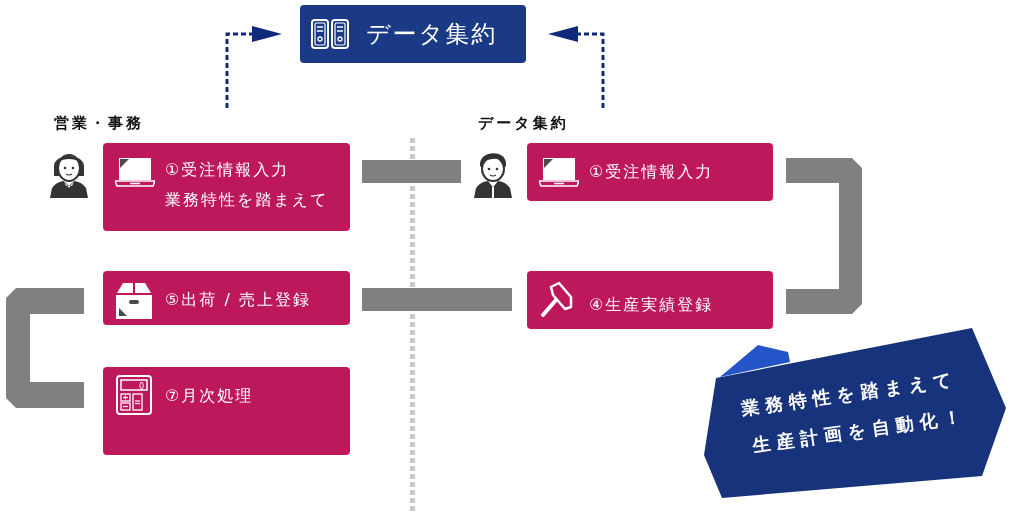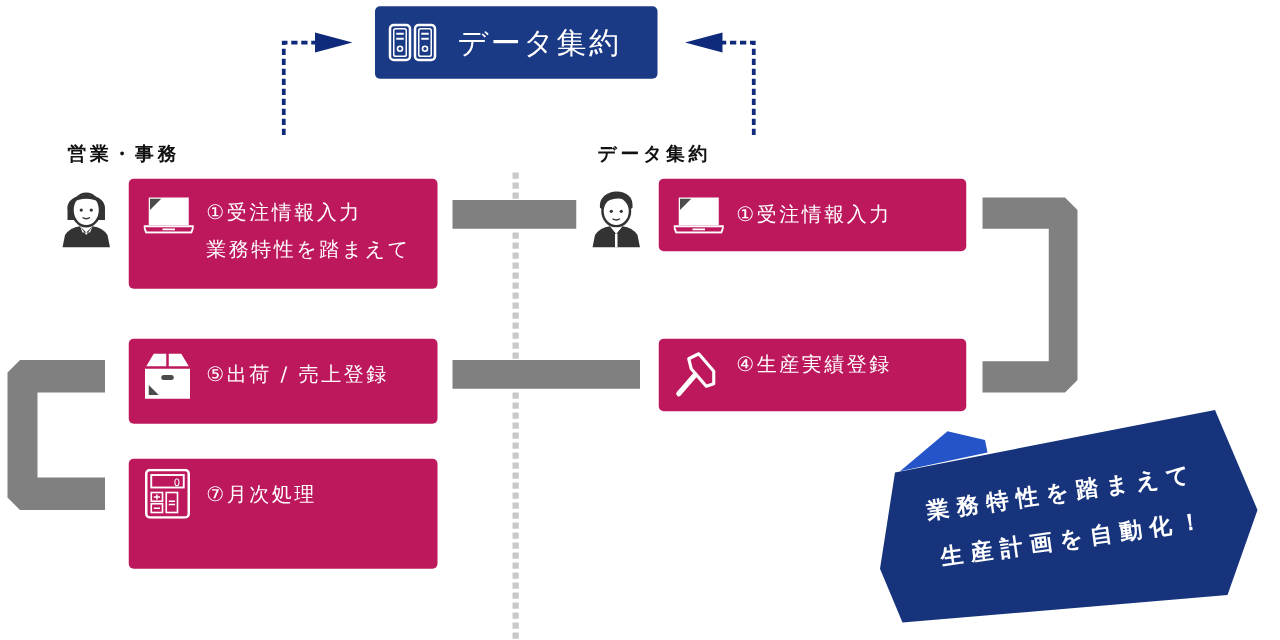--- a/index.html
+++ b/index.html
@@ -161,26 +161,26 @@
   <div class="lines" style="left:62px;top:14px;">
     <div class="line">①受注情報入力</div>
   </div>
 </div>
 
 <div class="box" style="left:527px;top:271px;width:246px;height:58px;">
   <svg class="icon" style="left:10px;top:10px;" width="40" height="40" viewBox="0 0 40 40">
     <path d="M14 6 L22 2 L34 16 L34 26 L28 28 L16 14 Z" fill="none" stroke="#fff" stroke-width="2.5" stroke-linejoin="round"></path>
     <line x1="19" y1="19" x2="6" y2="34" stroke="#fff" stroke-width="4" stroke-linecap="round"></line>
   </svg>
-  <div class="lines" style="left:62px;top:6px;justify-content:flex-end;">
+  <div class="lines" style="left:62px;top:19px;justify-content:flex-end;">
     <div class="line">④生産実績登録</div>
   </div>
 </div>
 
-<div class="box" style="left:103px;top:271px;width:247px;height:68px;">
+<div class="box" style="left:103px;top:271px;width:247px;height:54px;">
   <svg class="icon" style="left:10px;top:8px;" width="42" height="42" viewBox="0 0 42 42">
     <path d="M4 14 L10 4 L20 4 L20 14 Z" fill="#fff"></path>
     <path d="M22 4 L32 4 L38 14 L22 14 Z" fill="#fff"></path>
     <rect x="3" y="16" width="36" height="24" fill="#fff"></rect>
     <rect x="16" y="21" width="10" height="4" rx="2" fill="#4b4b4b"></rect>
     <polygon points="6,37 14,37 6,29" fill="#4b4b4b"></polygon>
   </svg>
   <div class="lines" style="left:62px;top:14px;">
     <div class="line">⑤出荷 / 売上登録</div>
   </div>

